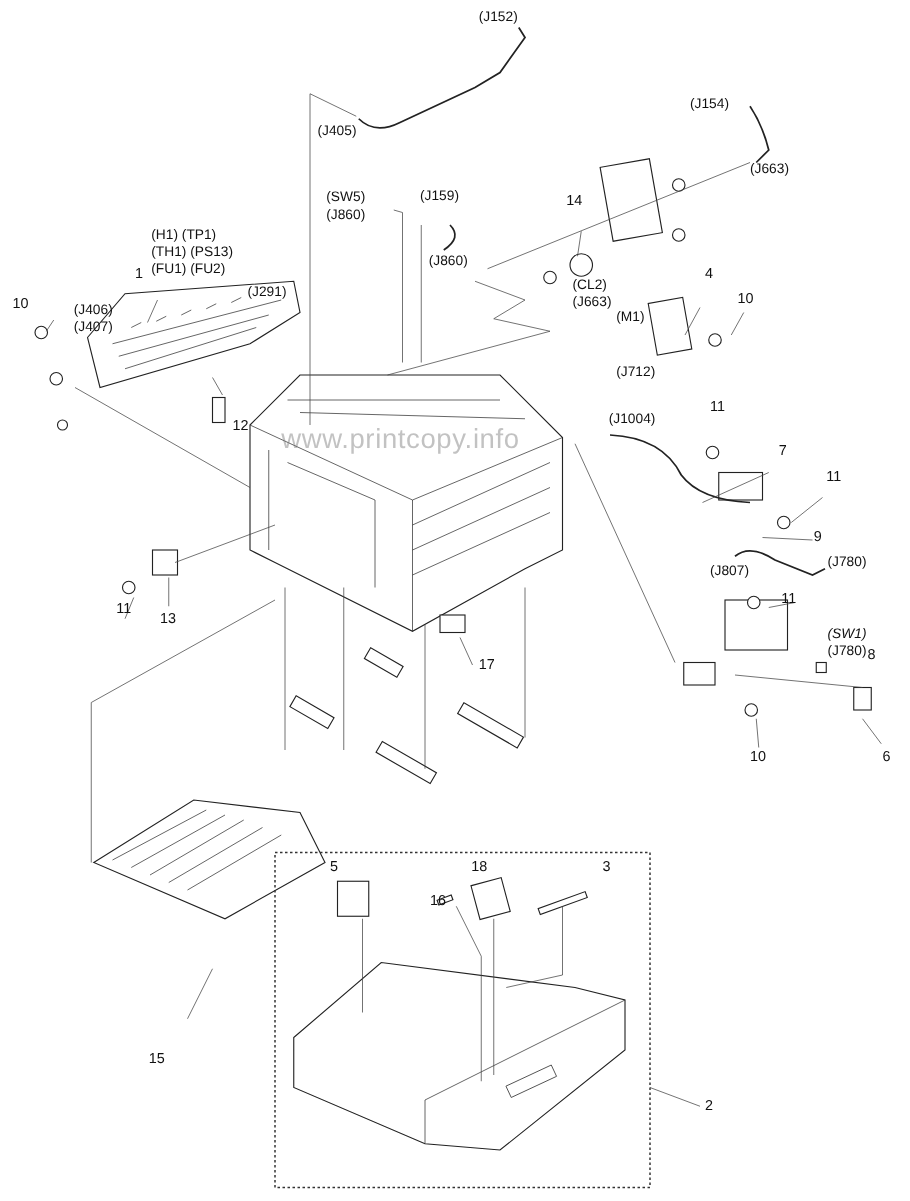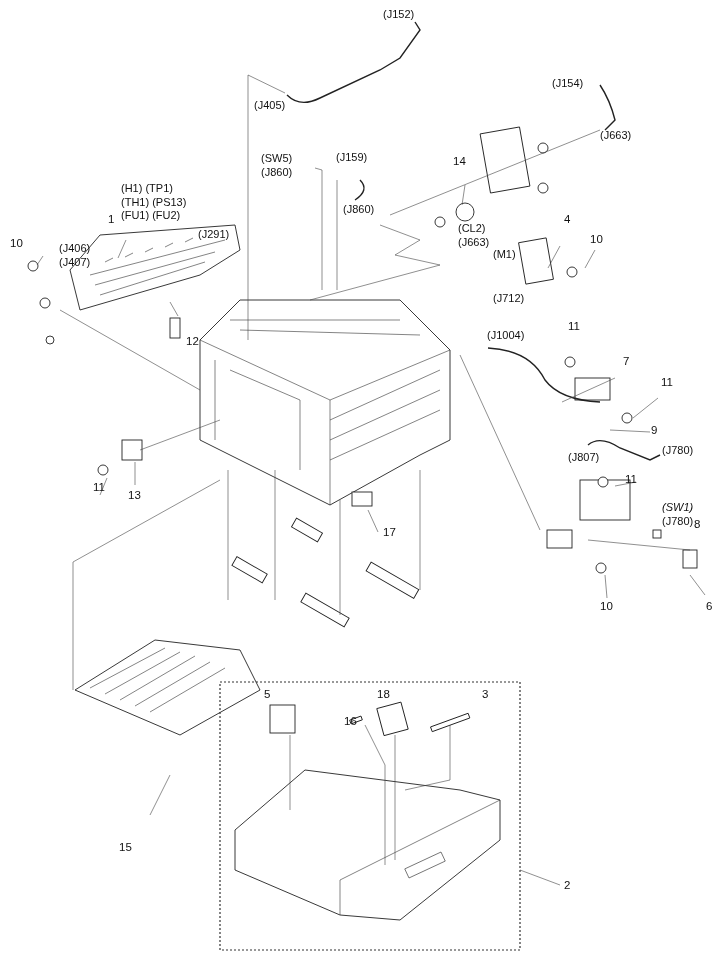--- a/index.html
+++ b/index.html
@@ -117,20 +117,21 @@
       <path class="lead" d="M610,430 L650,432"></path>
       <path class="lead" d="M690,575 L705,595"></path>
       <path class="lead" d="M605,575 L607,598"></path>
       <path class="lead" d="M368,510 L378,532"></path>
       <path class="lead" d="M135,462 L135,485"></path>
       <path class="lead" d="M170,302 L178,316"></path>
       <path class="lead" d="M107,478 L100,495"></path>
     </g>
   </svg>
 
+  <div class="wm" style="left:225px;top:338px;">www.printcopy.info</div>
 
   
   <div class="num" style="left:108px;top:213px;">1</div>
   <div class="num" style="left:564px;top:879px;">2</div>
   <div class="num" style="left:482px;top:688px;">3</div>
   <div class="num" style="left:564px;top:213px;">4</div>
   <div class="num" style="left:264px;top:688px;">5</div>
   <div class="num" style="left:706px;top:600px;">6</div>
   <div class="num" style="left:623px;top:355px;">7</div>
   <div class="num" style="left:694px;top:518px;">8</div>

